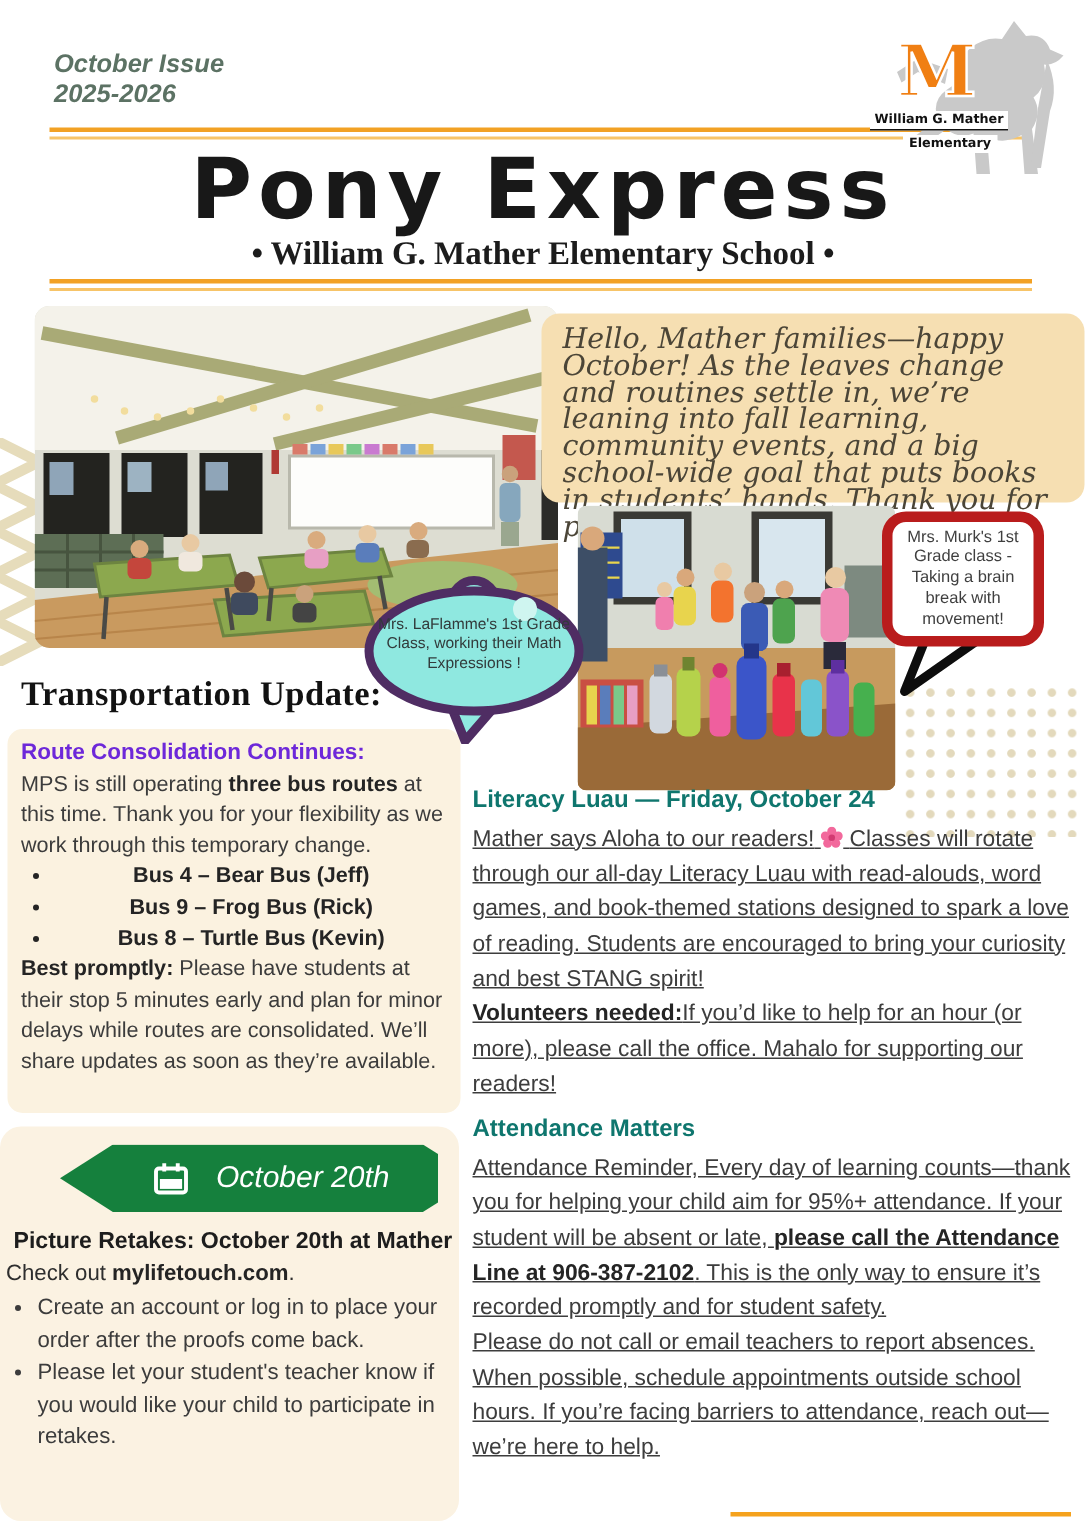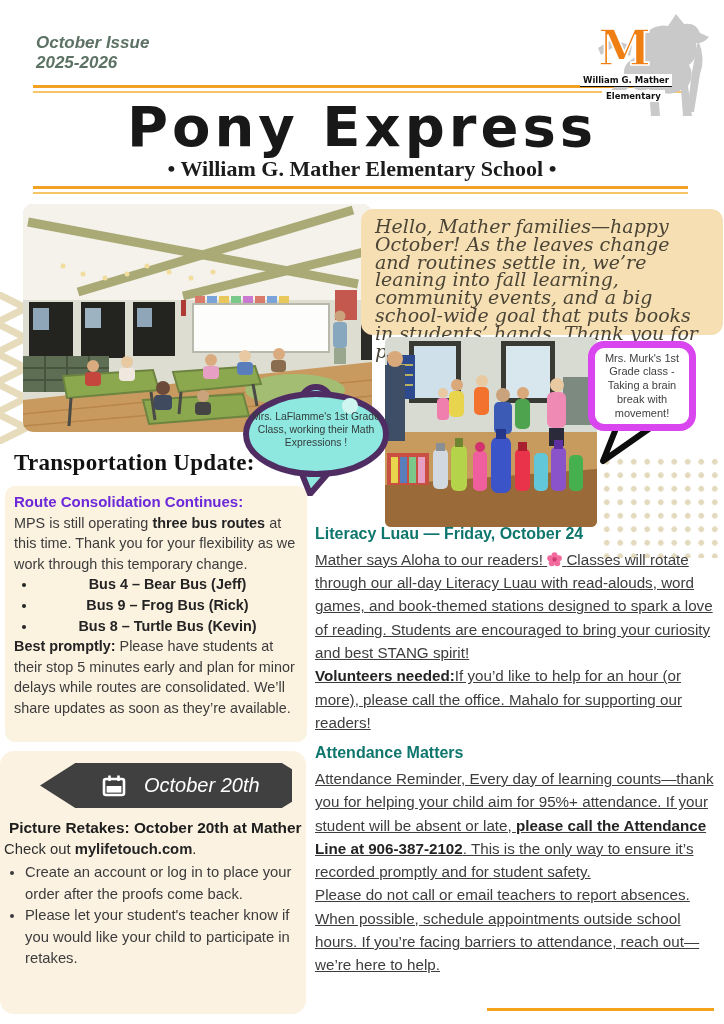--- a/index.html
+++ b/index.html
@@ -29,21 +29,21 @@
   .photo1{left:23px;top:204px;width:349px;height:228px;border-radius:10px;overflow:hidden;}
   .photo2{left:385px;top:337px;width:212px;height:190px;border-radius:6px;overflow:hidden;}
   .photo1 svg,.photo2 svg{display:block;width:100%;height:100%;}
 
   
   .greet{left:361px;top:209px;width:362px;height:126px;background:#F6DFB2;border-radius:12px;
          padding:9px 14px;box-sizing:border-box;font-family:"DejaVu Serif",serif;font-style:italic;
          font-size:19px;line-height:17.8px;color:#4b4537;}
 
   
-  .murk{left:588px;top:341px;width:108px;height:90px;background:#fff;border:7px solid #d946ef;
+  .murk{left:588px;top:341px;width:108px;height:90px;background:#fff;border:7px solid #b91c1c;
         border-radius:16px;display:flex;align-items:center;justify-content:center;text-align:center;
         font-size:11px;line-height:1.25;color:#3f3f3f;padding:3px;box-sizing:border-box;z-index:6;}
   .murk-tail{left:597px;top:423px;width:64px;height:42px;z-index:5;}
   .laf{left:240px;top:384px;width:152px;height:112px;z-index:6;}
   .laf-text{position:absolute;left:10px;top:26px;width:132px;text-align:center;font-size:10.4px;
             line-height:1.25;color:#323b3b;font-weight:500;}
 
   
   .chev{left:-4px;top:292px;width:42px;height:152px;}
   .dots{left:600px;top:455px;width:120px;height:103px;
@@ -55,21 +55,21 @@
       color:#121212;letter-spacing:0.3px;}
   .box1{left:5px;top:486px;width:302px;height:256px;background:#FBF2E0;border-radius:10px;
         padding:6px 9px;box-sizing:border-box;font-size:14.4px;line-height:20.6px;color:#3c3c3c;}
   .box1 .bh{font-weight:700;font-size:15px;color:#6d28d9;}
   .box1 ul{margin:0;padding-left:23px;text-align:center;}
   .box1 li{font-weight:700;color:#242424;}
   .bold{font-weight:700;color:#242424;}
 
   
   .box2{left:0px;top:751px;width:306px;height:263px;background:#FBF2E2;border-radius:14px;z-index:1;}
-  .banner{left:40px;top:763px;width:252px;height:45px;background:#404040;z-index:3;
+  .banner{left:40px;top:763px;width:252px;height:45px;background:#15803d;z-index:3;
           clip-path:polygon(0 50%,14% 0,96% 0,100% 14%,100% 86%,96% 100%,14% 100%);
           display:flex;align-items:center;padding-left:62px;box-sizing:border-box;gap:18px;}
   .banner .dt{font-style:italic;font-size:20px;color:#ffffff;}
   .retakes{left:4px;top:817px;width:298px;z-index:2;font-size:14.8px;line-height:21.5px;color:#2e2e2e;}
   .retakes .rh{font-weight:700;font-size:15.4px;color:#1d1d1d;}
   .retakes ul{margin:2px 0 0 0;padding-left:21px;}
   .retakes li{color:#3c3c3c;}
 
   
   .rightcol{left:315px;top:524px;width:404px;font-size:15.2px;line-height:23.3px;color:#3d3d3d;}

